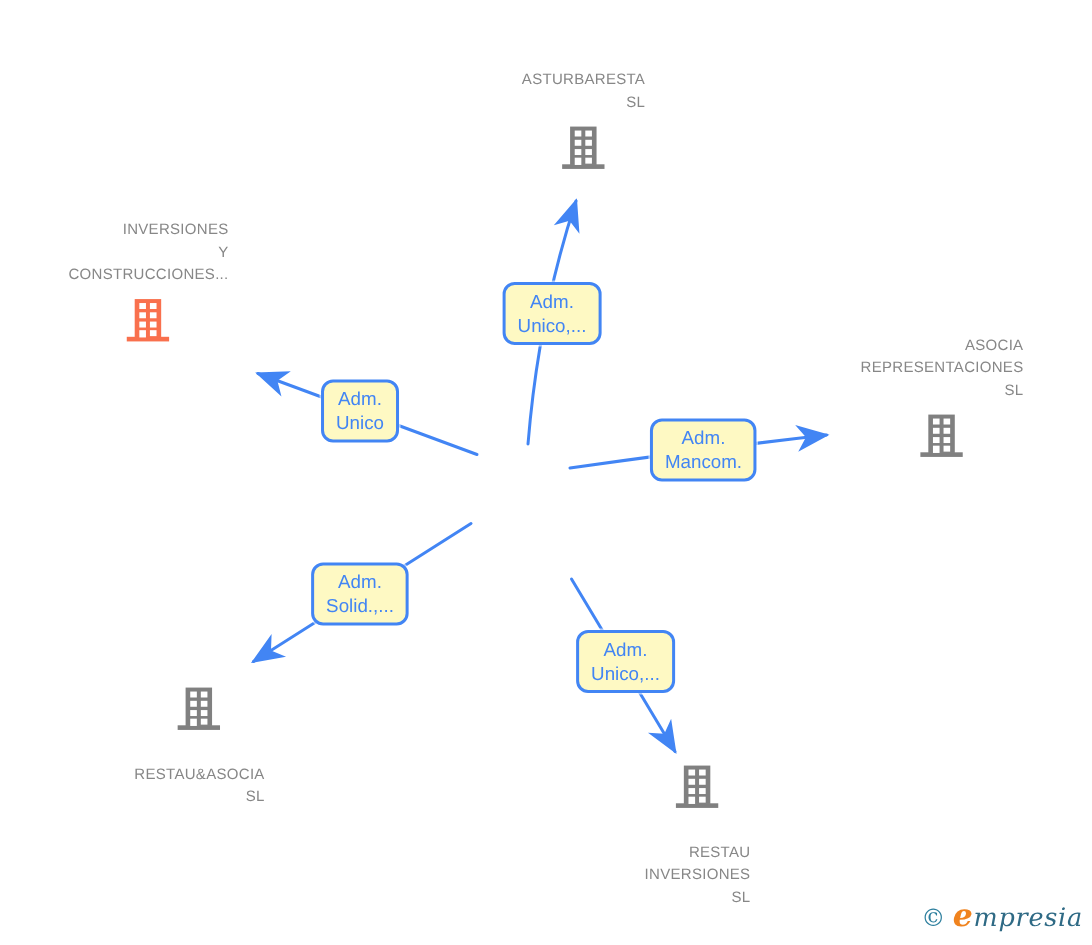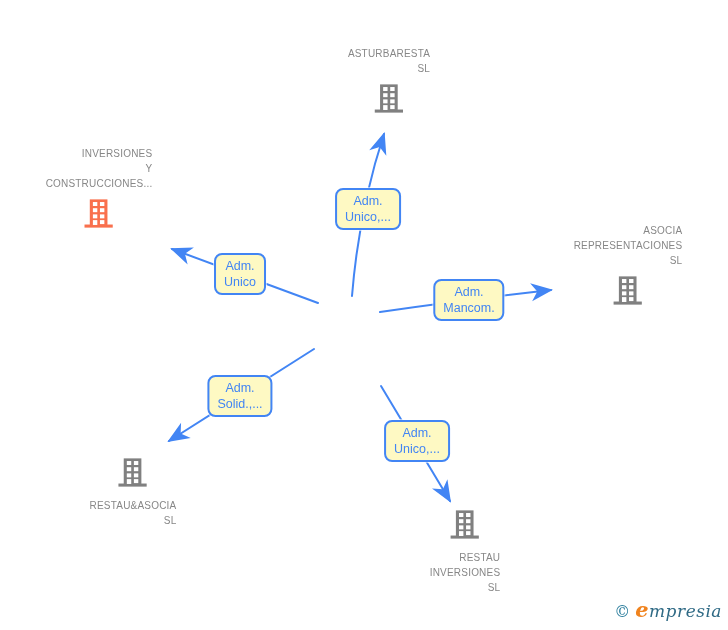--- a/index.html
+++ b/index.html
@@ -19,21 +19,21 @@
   .node{position:absolute;transform:translateX(-50%);display:flex;flex-direction:column;
     align-items:center;gap:6px;}
   .node-label{color:var(--label-gray);font-size:10px;line-height:15px;text-align:right;
     white-space:pre-line;letter-spacing:.2px;}
   .person-label{margin-top:-1px;}
   .building-icon,.person-icon{display:block;}
   .building-icon .solid{fill:var(--gray);}
   .building-icon.orange .solid{fill:var(--orange);}
   .building-icon .win{fill:#ffffff;}
   .person-icon .solid{fill:var(--gray);}
-  .gap-lg{gap:9px;}
+  .gap-lg{gap:20px;}
 
   .edge-label{position:absolute;transform:translate(-50%,-50%);
     background:#fef9c3;border:2px solid var(--blue);border-radius:8px;
     color:var(--blue);font-size:12.5px;line-height:16px;padding:3px 8px;
     text-align:center;white-space:pre-line;box-shadow:0 0 0 1px rgba(255,255,255,.6);}
 
   .footer{position:absolute;right:6px;bottom:8px;display:flex;align-items:baseline;gap:5px;
     font-family:"DejaVu Serif",serif;font-style:italic;cursor:pointer;}
   .footer .copy{color:#2d7f9e;font-size:16px;font-style:normal;}
   .footer .brand{font-size:17px;color:#2f6a85;letter-spacing:.5px;}

